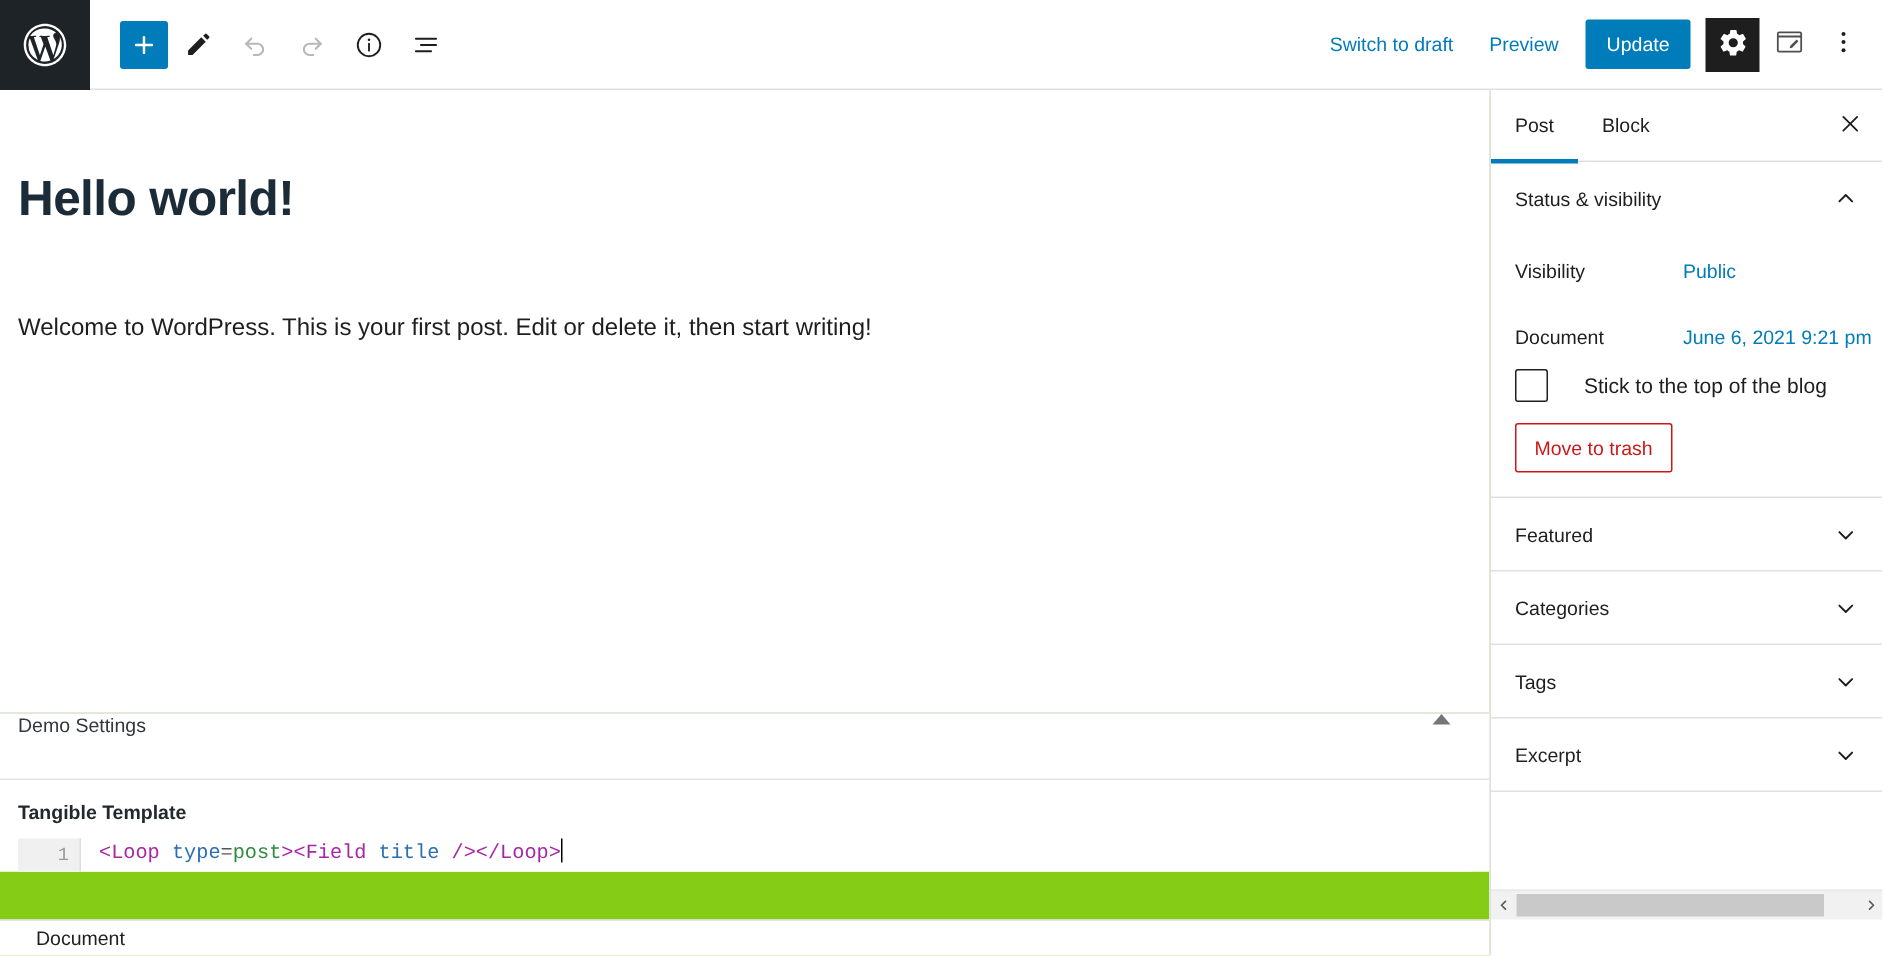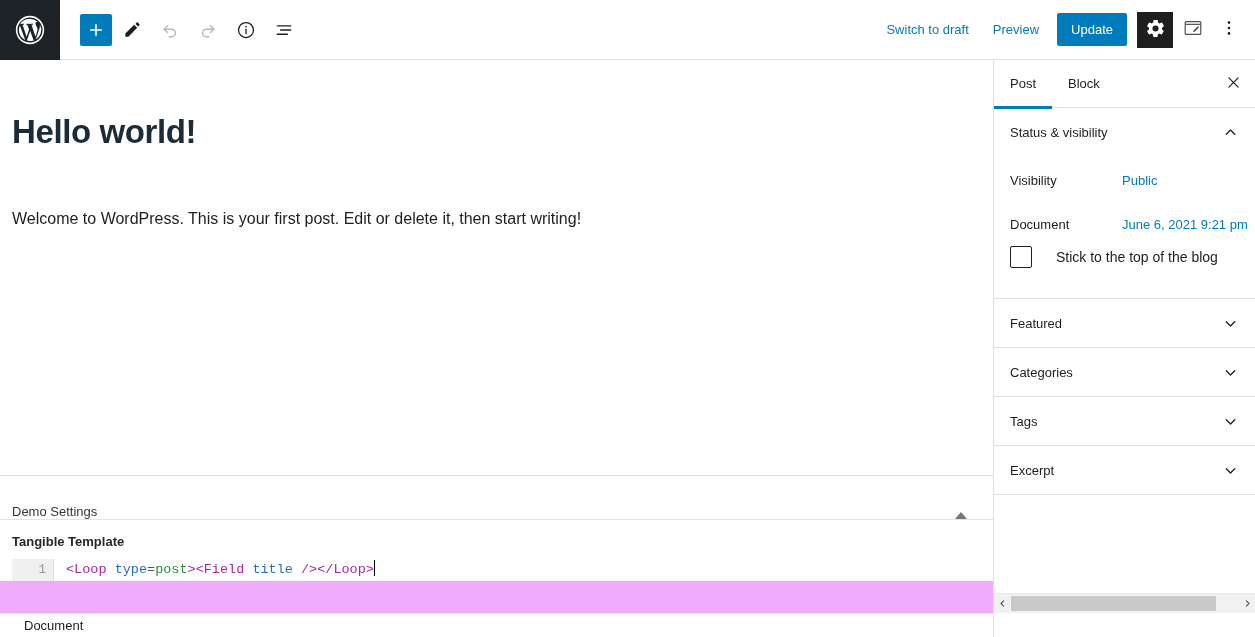--- a/index.html
+++ b/index.html
@@ -125,21 +125,21 @@
   }
   .icon-square.mr { margin-right: 2px; }
 
   
   .editor-col {
     position: absolute;
     top: 60px;
     left: 0;
     width: 993px;
     height: 577px;
-    background: #f0abfc;
+    background: #84cc16;
     overflow: hidden;
   }
 
   .post-canvas {
     padding: 52px 0 0 0;
     height: 415px;
     background: #fff;
   }
 
   .post-title {
@@ -163,21 +163,21 @@
 
   
   .metabox-wrap {
     border-top: 1px solid #e2e4e7;
     background: #ffffff;
   }
 
   .metabox-header {
     height: 44px;
     display: flex;
-    align-items: flex-end;
+    align-items: flex-start;
     padding: 0 12px 0 12px;
     border-bottom: 1px solid #e2e4e7;
     background: #fff;
     cursor: pointer;
   }
   .metabox-title {
     font-size: 13px;
     color: #32373c;
   }
   .metabox-header .spacer { flex: 1 1 auto; }
@@ -586,20 +586,21 @@
         <div class="row">
           <span class="rlabel">Document</span>
           <button class="rvalue">June 6, 2021 9:21 pm</button>
         </div>
 
         <div class="checkbox-row">
           <span class="cbox"></span>
           <span class="cbox-label">Stick to the top of the blog</span>
         </div>
 
+        <button class="trash-btn">Move to trash</button>
       </div>
     </div>
 
     <div class="panel">
       <div class="panel-head">
         <span class="ptitle">Featured</span>
         <span class="chev">
           <svg width="17" height="17" viewBox="0 0 24 24" fill="none" stroke="currentColor" stroke-width="1.8" stroke-linecap="round" stroke-linejoin="round">
               <polyline points="6 9.5 12 15.5 18 9.5"></polyline>
             </svg>

